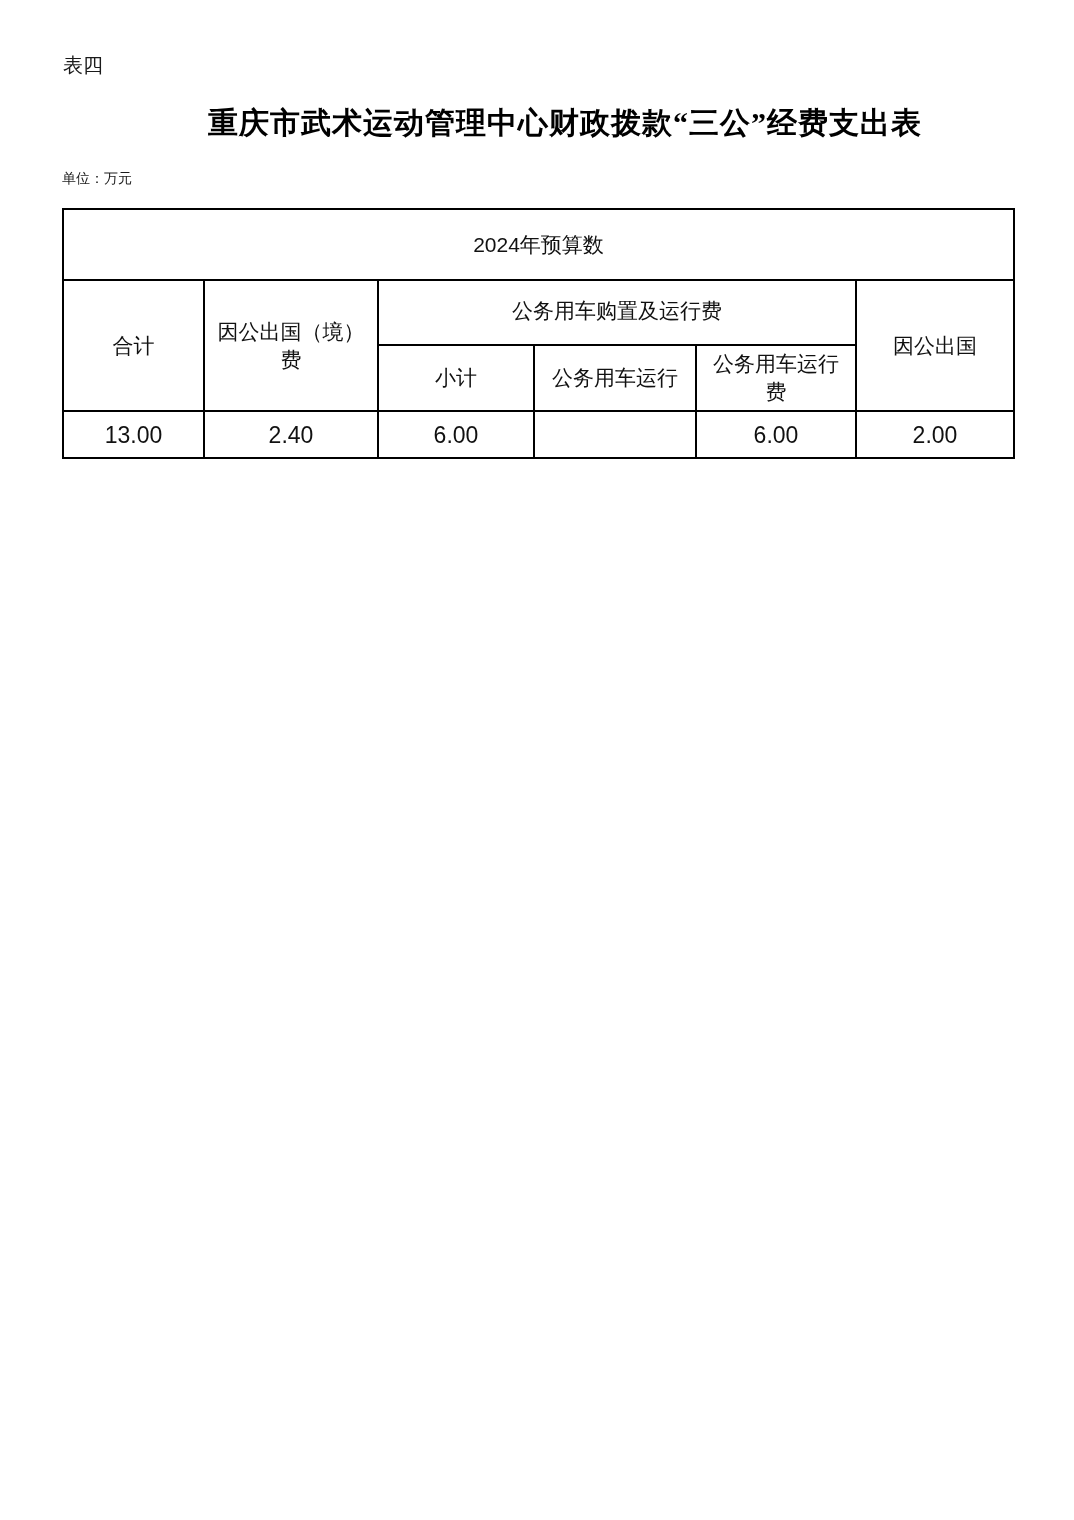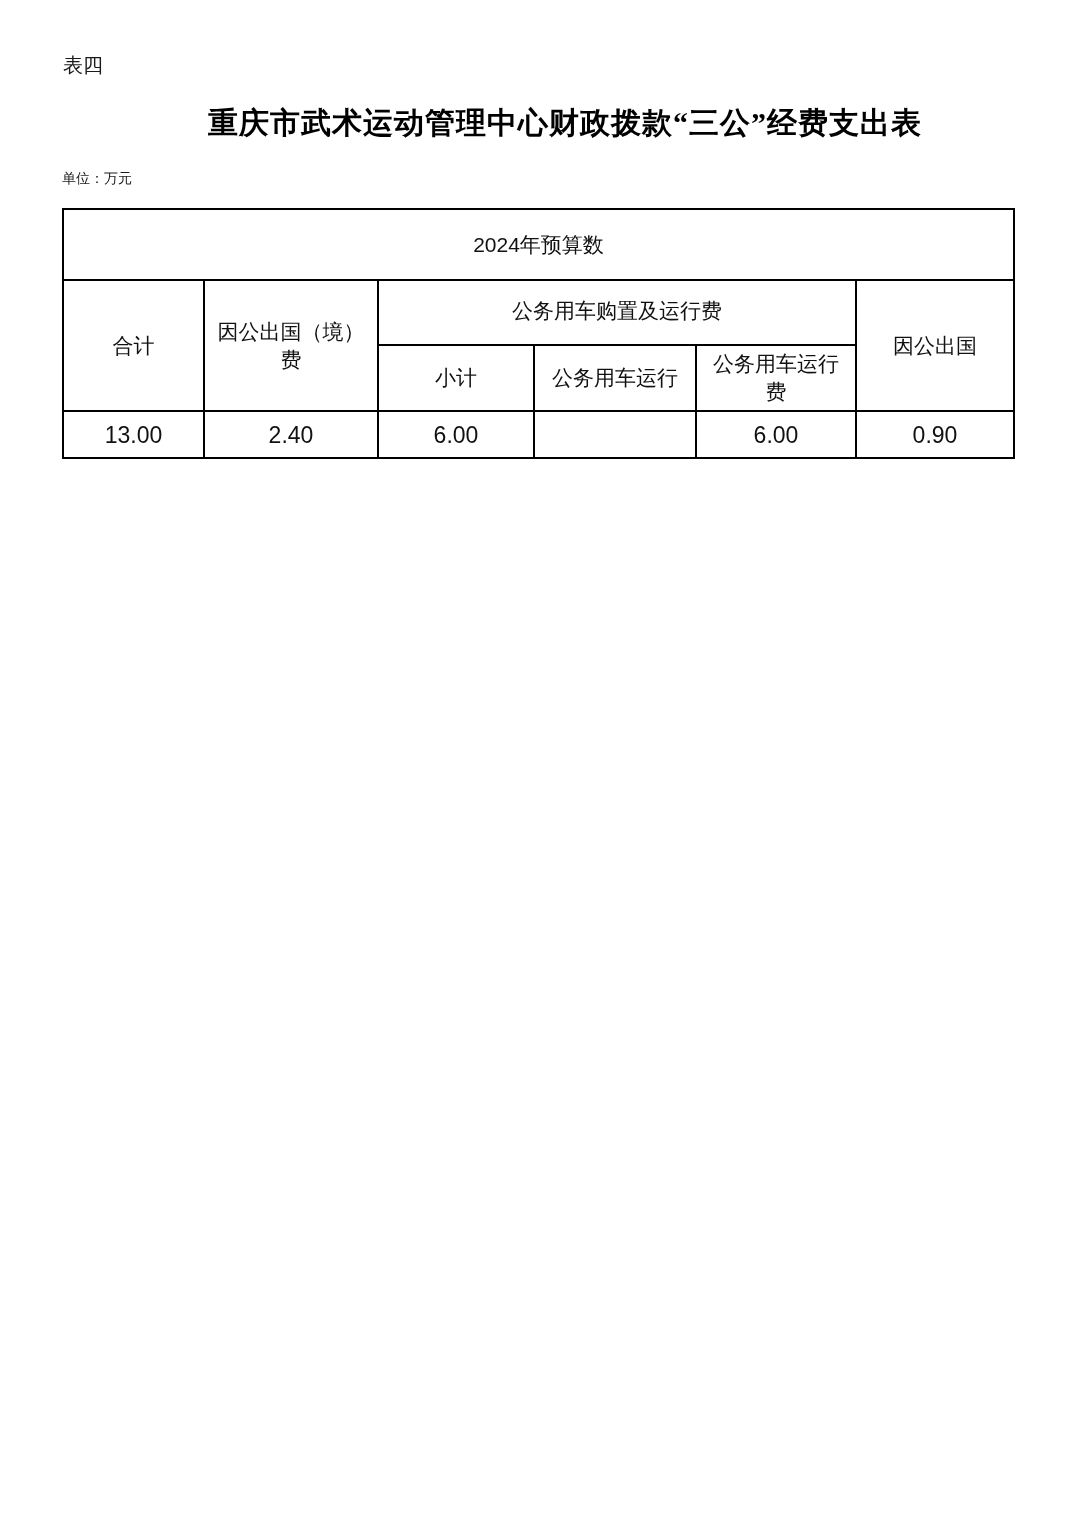--- a/index.html
+++ b/index.html
@@ -122,18 +122,18 @@
         <td class="head sub-head">公务用车运行</td>
         <td class="head sub-head">公务用车运行
 费</td>
       </tr>
       <tr class="data-row">
         <td>13.00</td>
         <td>2.40</td>
         <td>6.00</td>
         <td></td>
         <td>6.00</td>
-        <td>0.90</td>
+        <td>2.00</td>
       </tr>
     </tbody>
   </table>
 
 </div>
 
 </body></html>

